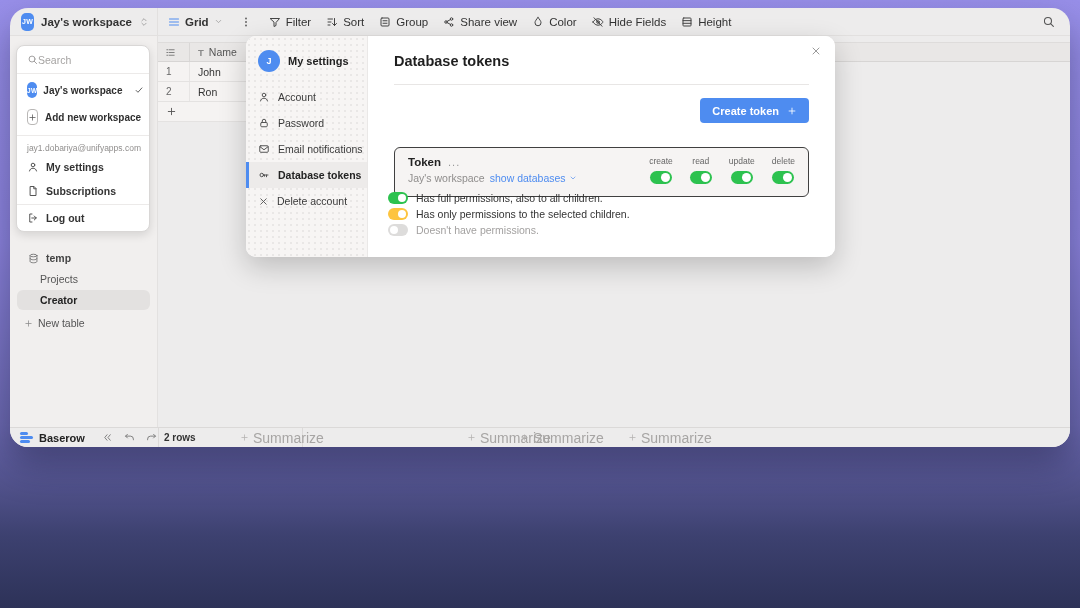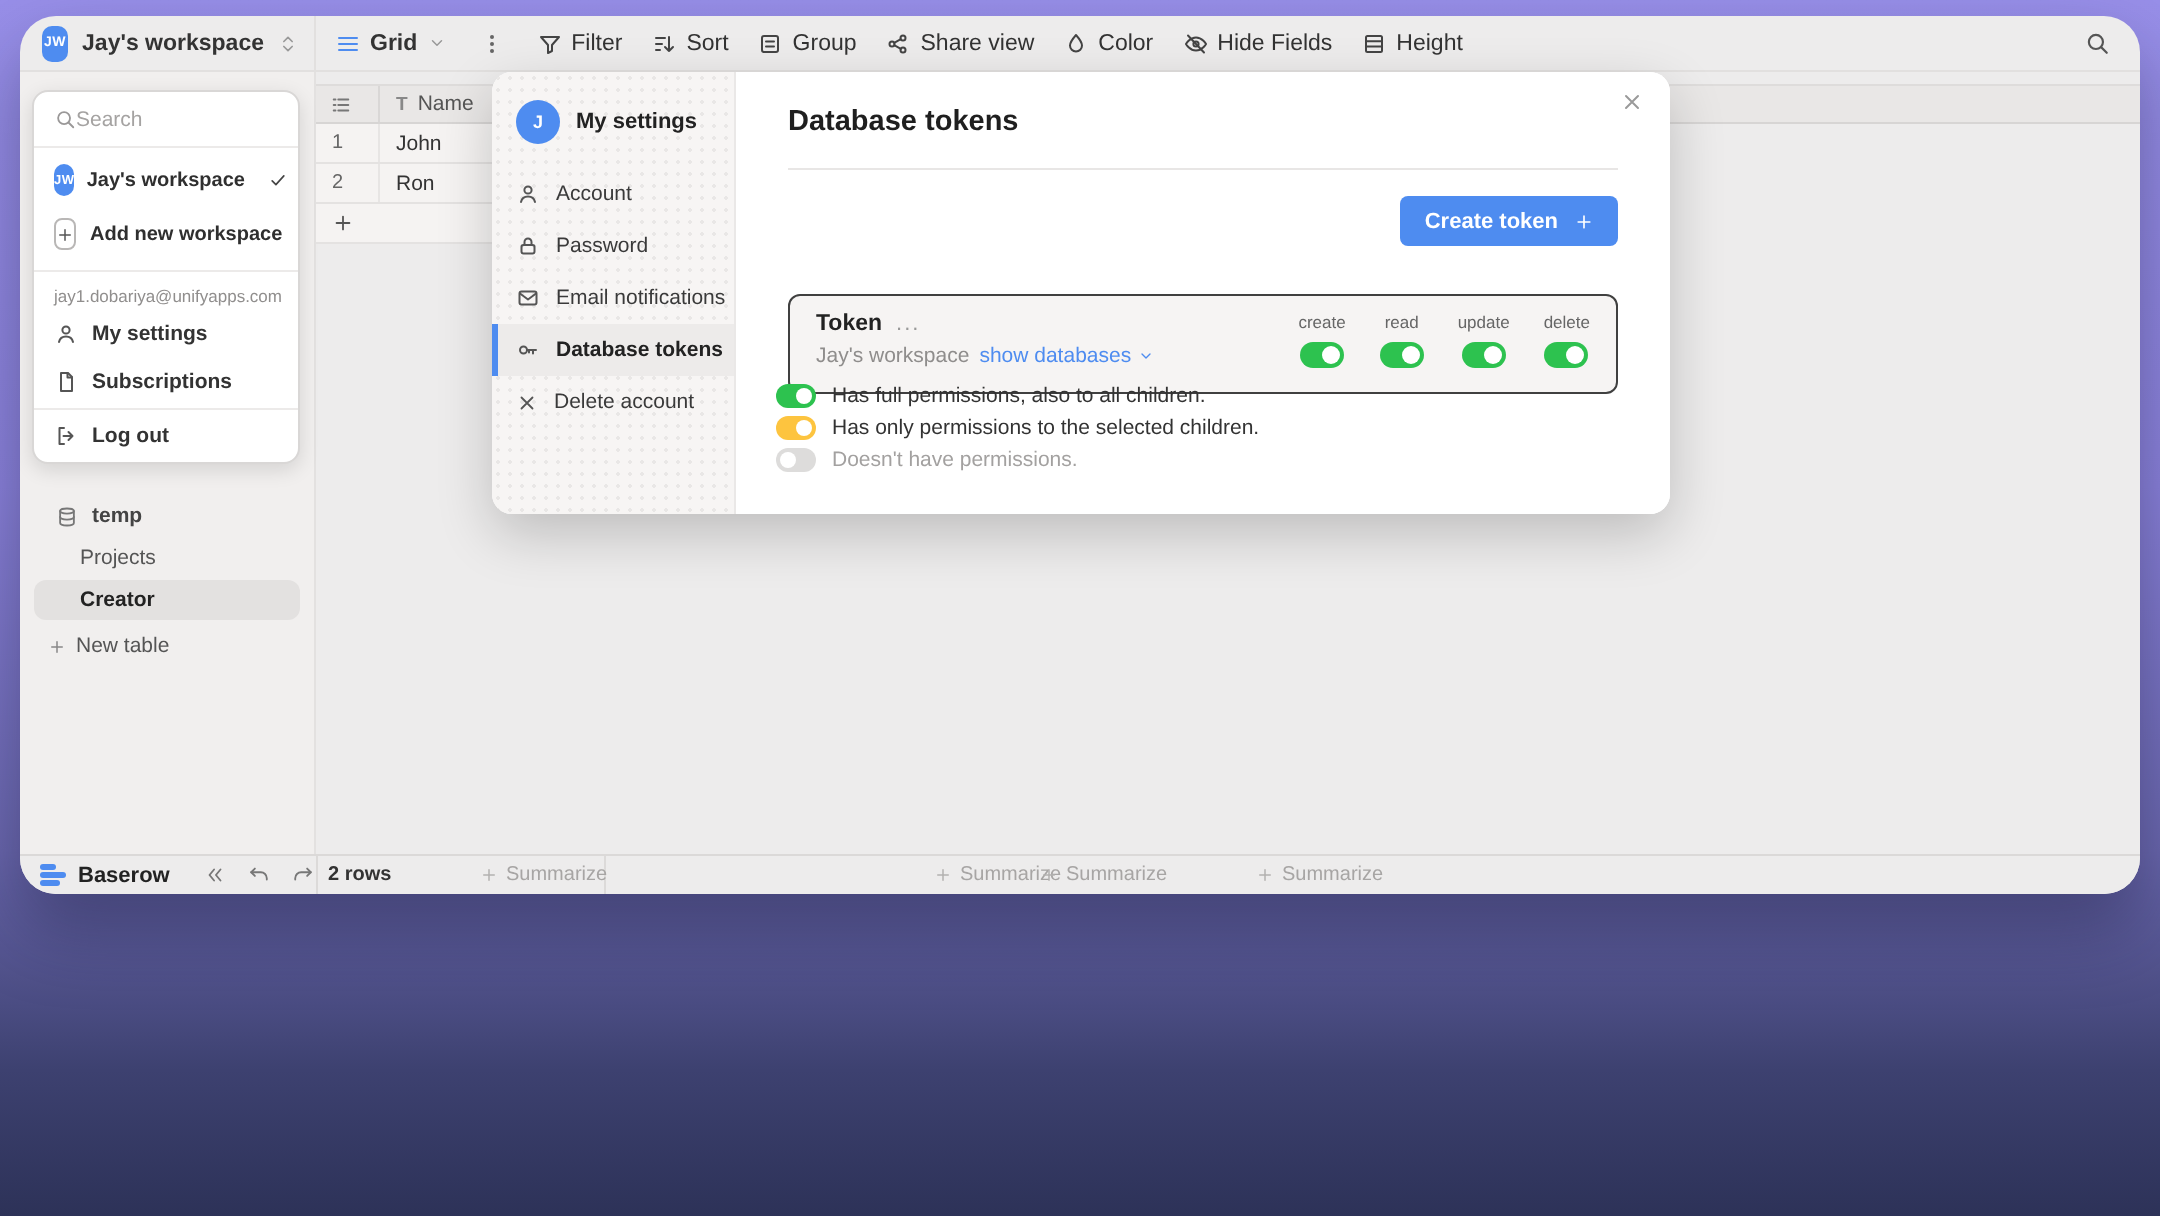--- a/index.html
+++ b/index.html
@@ -139,21 +139,21 @@
   .logo span { display:block; height:2.6px; border-radius:2px; background:var(--accent-blue,#4e8cf0); }
   .logo .b1 { width:8px; } .logo .b2 { width:13px; } .logo .b3 { width:10px; }
   .f-brand .lbl { font-size:11px; font-weight:800; color:#222; }
   .f-hist { position:absolute; left:92px; top:0; height:100%; display:flex; align-items:center; gap:11px; color:#777; }
   .f-hist i { cursor:pointer; }
   .f-vdiv1 { position:absolute; left:148px; top:0; bottom:0; width:1px; background:#dcdad9; }
   .f-vdiv2 { position:absolute; left:292px; top:0; bottom:0; width:1px; background:#dcdad9; }
   .f-rows { position:absolute; left:154px; top:0; height:100%; display:flex; align-items:center;
     font-size:10px; font-weight:700; color:#333; }
   .f-sum { position:absolute; top:0; height:100%; display:flex; align-items:center; gap:4px;
-    font-size:10px; color:#a7a5a4; cursor:pointer; }
+    font-size:14px; color:#a7a5a4; cursor:pointer; }
   .f-sum i { color:#b3b1b0; }
 </style>
 </head>
 <body>
 
 <div class="stage">
   <div class="window">
 
     <div class="topbar">
       <div class="ws-select">

